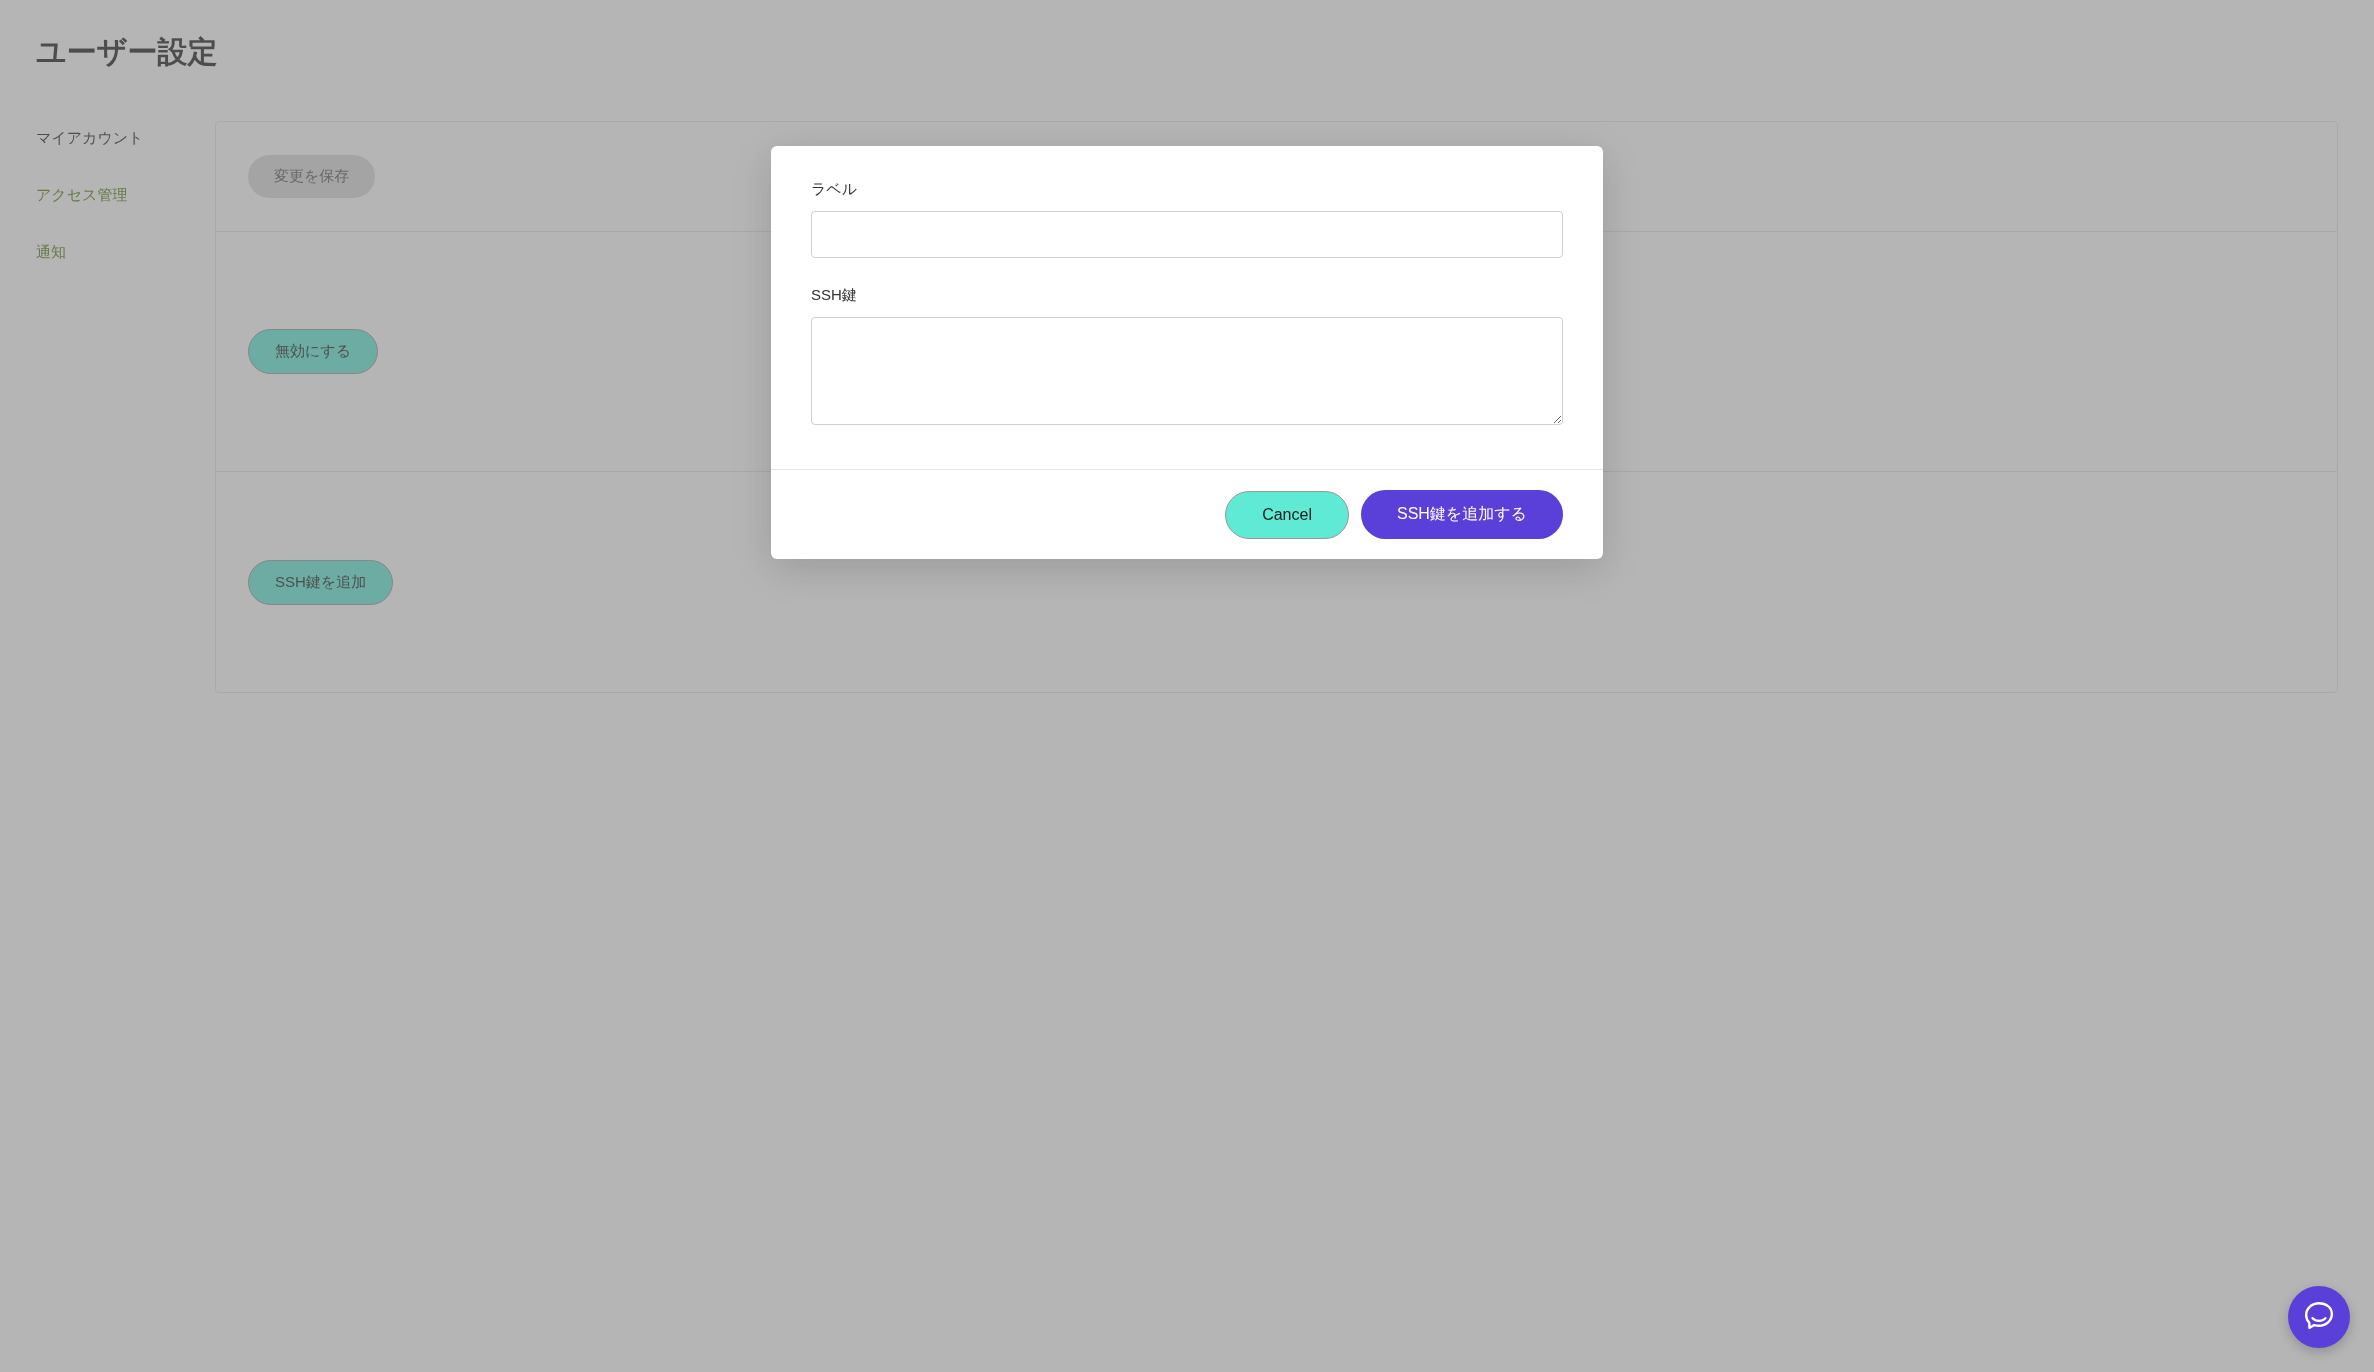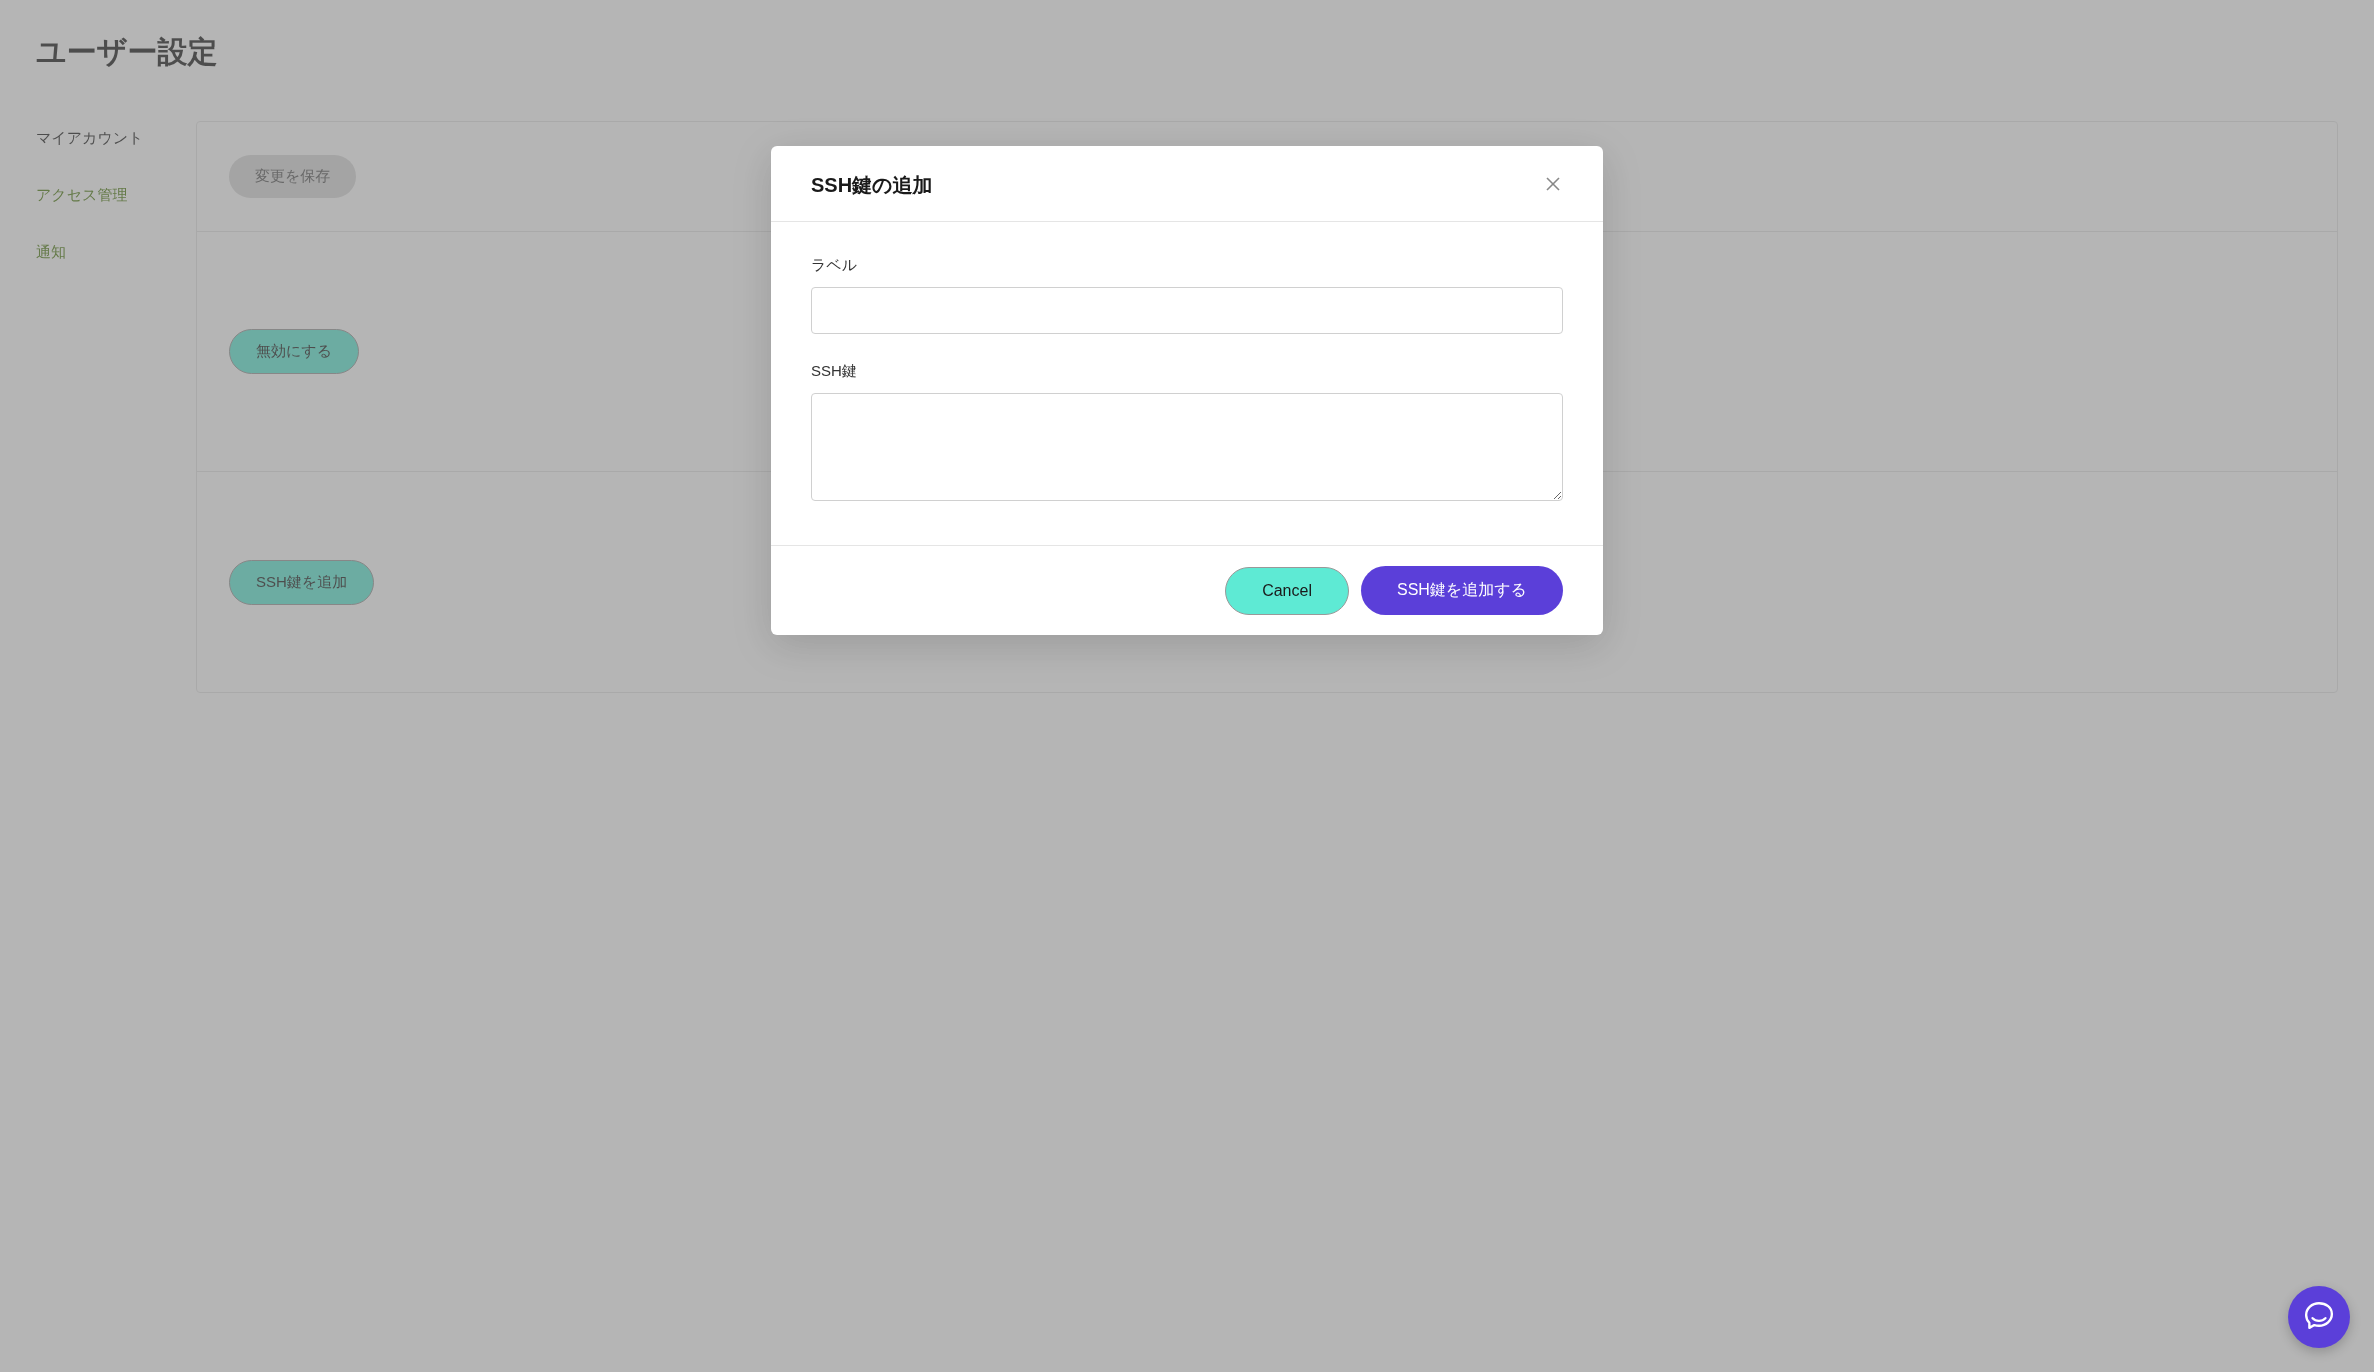--- a/index.html
+++ b/index.html
@@ -22,21 +22,21 @@
     
     .page-title {
       font-size: 30px;
       font-weight: 700;
       color: #1a1a1a;
       margin-bottom: 48px;
     }
     
     .layout {
       display: flex;
-      gap: 20px;
+      gap: 39px;
     }
     
     .sidebar {
       width: 140px;
       flex-shrink: 0;
     }
     
     .sidebar-item {
       font-size: 15px;
       color: #4d7c0f;
@@ -245,31 +245,20 @@
       </div>
       <div class="panel-section" style="min-height:220px;">
         <button class="btn btn-outline">SSH鍵を追加</button>
       </div>
     </div>
   </div>
 </div>
 
 <div class="overlay">
   <div class="modal">
-    <div class="modal-header">
-      <div class="modal-title">SSH鍵の追加</div>
-      <div class="modal-close">
-        <span>
-          <svg viewBox="0 0 14 14" stroke="currentColor" stroke-width="1.6" fill="none">
-            <line x1="1" y1="1" x2="13" y2="13"></line>
-            <line x1="13" y1="1" x2="1" y2="13"></line>
-          </svg>
-        </span>
-      </div>
-    </div>
 
     <div class="modal-body">
       <div class="form-group">
         <label class="form-label">ラベル</label>
         <input type="text" class="form-input" value="" style="">
       </div>
       <div class="form-group">
         <label class="form-label">SSH鍵</label>
         <textarea class="form-textarea" value="" style=""></textarea>
       </div>

